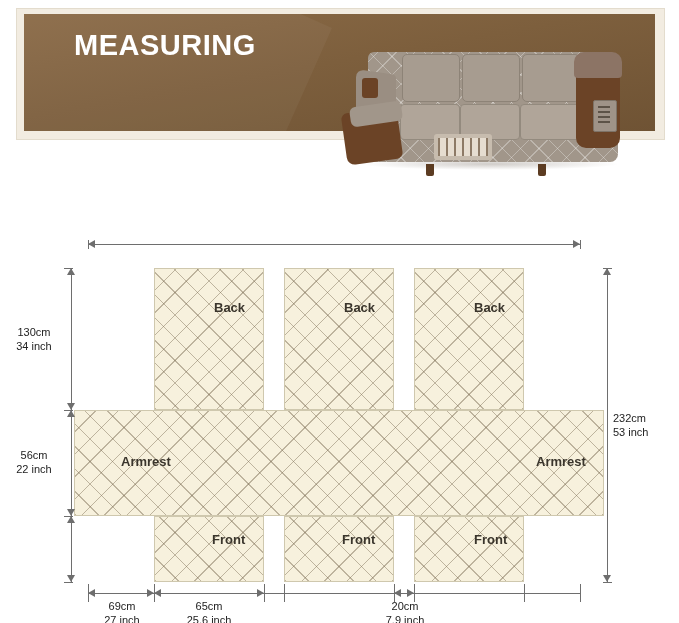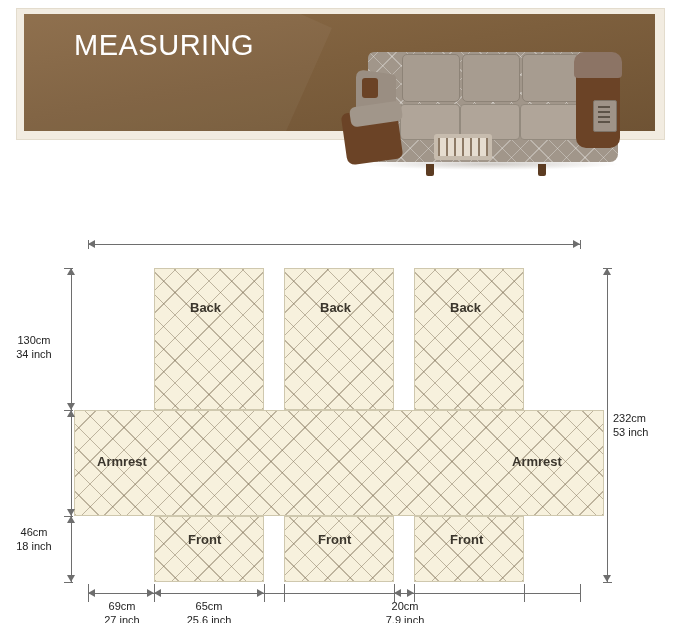--- a/index.html
+++ b/index.html
@@ -47,21 +47,21 @@
     background: rgba(255,255,255,0.045);
     transform: rotate(24deg);
   }
   .banner-title {
     position: absolute;
     left: 74px;
     top: 28px;
     width: 300px;
     color: #ffffff;
     font-size: 29px;
-    font-weight: normal;
+    font-weight: bold;
     line-height: 1.22;
     letter-spacing: 0.5px;
   }
 
   
   .sofa-wrap {
     position: absolute;
     left: 338px;
     top: 18px;
     width: 312px;
@@ -197,20 +197,21 @@
       repeating-linear-gradient(-45deg, rgba(120,105,80,0.45) 0 1px, rgba(0,0,0,0) 1px 16px);
     border: 1px solid #cfc8ae;
     box-sizing: border-box;
   }
   .piece-label {
     position: absolute;
     font-size: 13px;
     color: #3a352c;
     font-weight: bold;
     white-space: nowrap;
+    margin-left: 24px;
   }
   .dim-line {
     position: absolute;
     background: #6e6e6e;
   }
   .dim-line.h { height: 1px; }
   .dim-line.v { width: 1px; }
   .tick {
     position: absolute;
     background: #6e6e6e;
@@ -319,36 +320,36 @@
   <div class="tick v" style="left:580px; top:50px;"></div>
 
   <div class="tick h" style="left:64px; top:78px;"></div>
   <div class="tick h" style="left:64px; top:220px;"></div>
   <div class="tick h" style="left:64px; top:326px;"></div>
   <div class="tick h" style="left:64px; top:392px;"></div>
 
   <div class="dim-line v" style="left:71px; top:78px; height:142px;"></div>
   <div class="arrow up" style="left:67px; top:78px;"></div>
   <div class="arrow down" style="left:67px; top:213px;"></div>
-  <div class="dim-text" style="left:2px; top:144px; width:64px;">
+  <div class="dim-text" style="left:2px; top:136px; width:64px;">
     <div>130cm</div>
     <div>34 inch</div>
   </div>
 
   <div class="dim-line v" style="left:71px; top:220px; height:106px;"></div>
   <div class="arrow up" style="left:67px; top:220px;"></div>
   <div class="arrow down" style="left:67px; top:319px;"></div>
+  <div class="dim-text" style="left:2px; top:259px; width:64px;">
+    <div>56cm</div>
+    <div>22 inch</div>
+  </div>
 
   <div class="dim-line v" style="left:71px; top:326px; height:66px;"></div>
   <div class="arrow up" style="left:67px; top:326px;"></div>
   <div class="arrow down" style="left:67px; top:385px;"></div>
-  <div class="dim-text" style="left:2px; top:336px; width:64px;">
-    <div>46cm</div>
-    <div>18 inch</div>
-  </div>
 
   <div class="dim-line v" style="left:607px; top:78px; height:314px;"></div>
   <div class="arrow up" style="left:603px; top:78px;"></div>
   <div class="arrow down" style="left:603px; top:385px;"></div>
   <div class="tick h" style="left:603px; top:78px;"></div>
   <div class="tick h" style="left:603px; top:392px;"></div>
   <div class="dim-text right" style="left:613px; top:222px; width:64px;">
     <div>232cm</div>
     <div>53 inch</div>
   </div>

